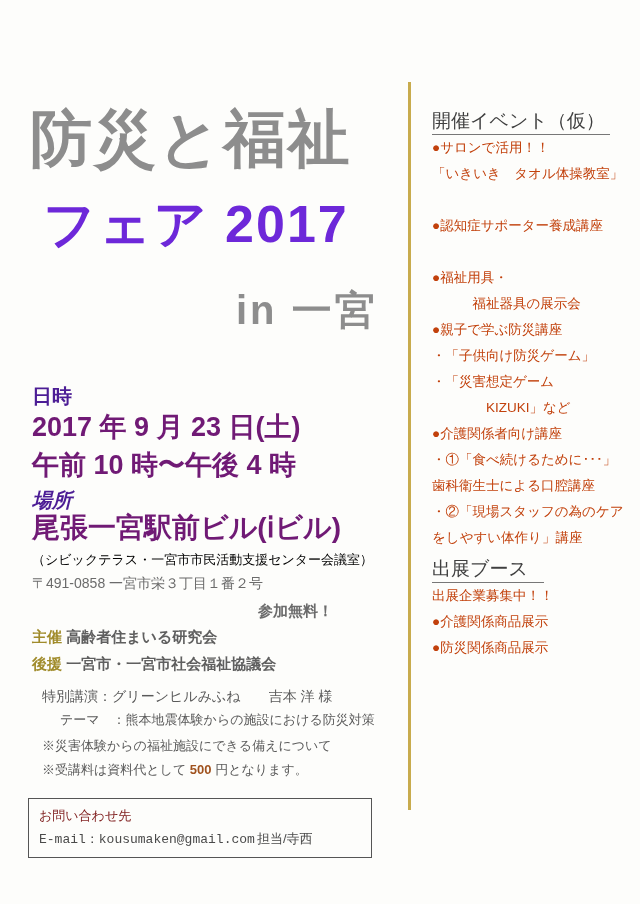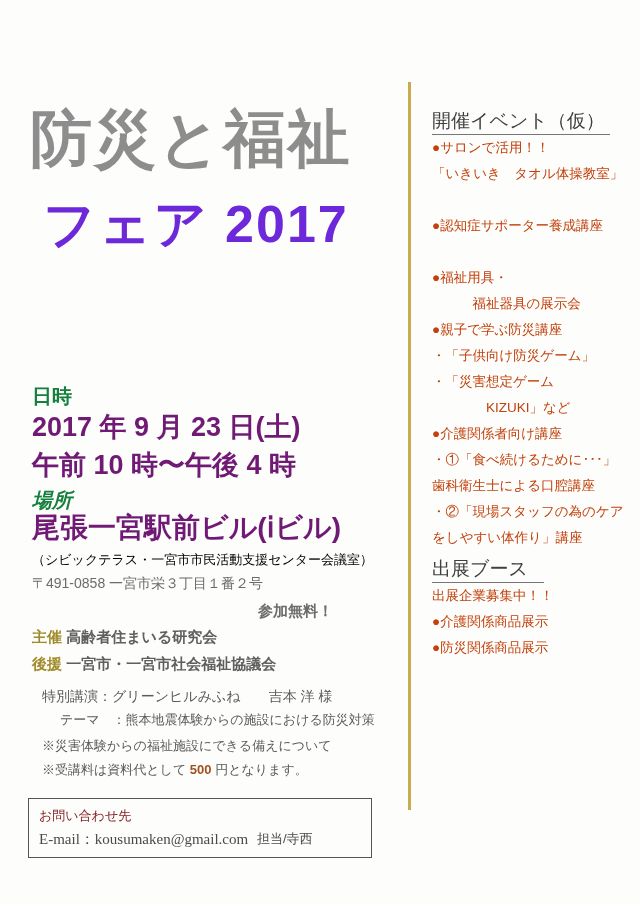--- a/index.html
+++ b/index.html
@@ -53,21 +53,21 @@
     top: 290px;
     font-size: 40px;
     font-weight: bold;
     color: #8d8d8d;
     letter-spacing: 3px;
     line-height: 1;
     white-space: nowrap;
   }
   .label-gold {
     position: absolute;
-    color: #15803d;
+    color: #4c1d95;
     font-weight: bold;
     font-size: 20px;
     line-height: 1;
   }
   .val-gray {
     position: absolute;
     color: #701a75;
     font-weight: bold;
     line-height: 1.15;
     white-space: nowrap;
@@ -159,22 +159,22 @@
   }
   #contact-title {
     position: absolute;
     left: 10px; top: 8px;
     font-size: 13px;
     color: #7f1d1d;
   }
   #contact-mail {
     position: absolute;
     left: 10px; top: 31px;
-    font-size: 15px;
-    font-family: Liberation Serif, serif;
+    font-size: 13px;
+    font-family: Liberation Mono, monospace;
     color: #4a4a4a;
     white-space: nowrap;
   }
   #contact-person {
     position: absolute;
     left: 228px; top: 31px;
     font-size: 13px;
     color: #4a4a4a;
     white-space: nowrap;
   }
@@ -221,20 +221,21 @@
   }
 </style>
 </head>
 <body>
 
 <div id="poster">
 
   <div id="left-col">
     <div class="title-main">防災と福祉</div>
     <div class="title-sub">フェア 2017</div>
+    <div class="title-in">in 一宮</div>
 
     <div class="label-gold" id="date-label">日時</div>
     <div class="val-gray" id="date-value">2017 年 9 月 23 日(土)</div>
     <div class="val-gray" id="time-value">午前 10 時〜午後 4 時</div>
 
     <div class="label-gold" id="place-label">場所</div>
     <div class="val-gray" id="place-value">尾張一宮駅前ビル(ⅰビル)</div>
     <div class="small-gray" id="place-note">（シビックテラス・一宮市市民活動支援センター会議室）</div>
     <div class="small-gray" id="place-addr">〒491-0858  一宮市栄３丁目１番２号</div>
 

